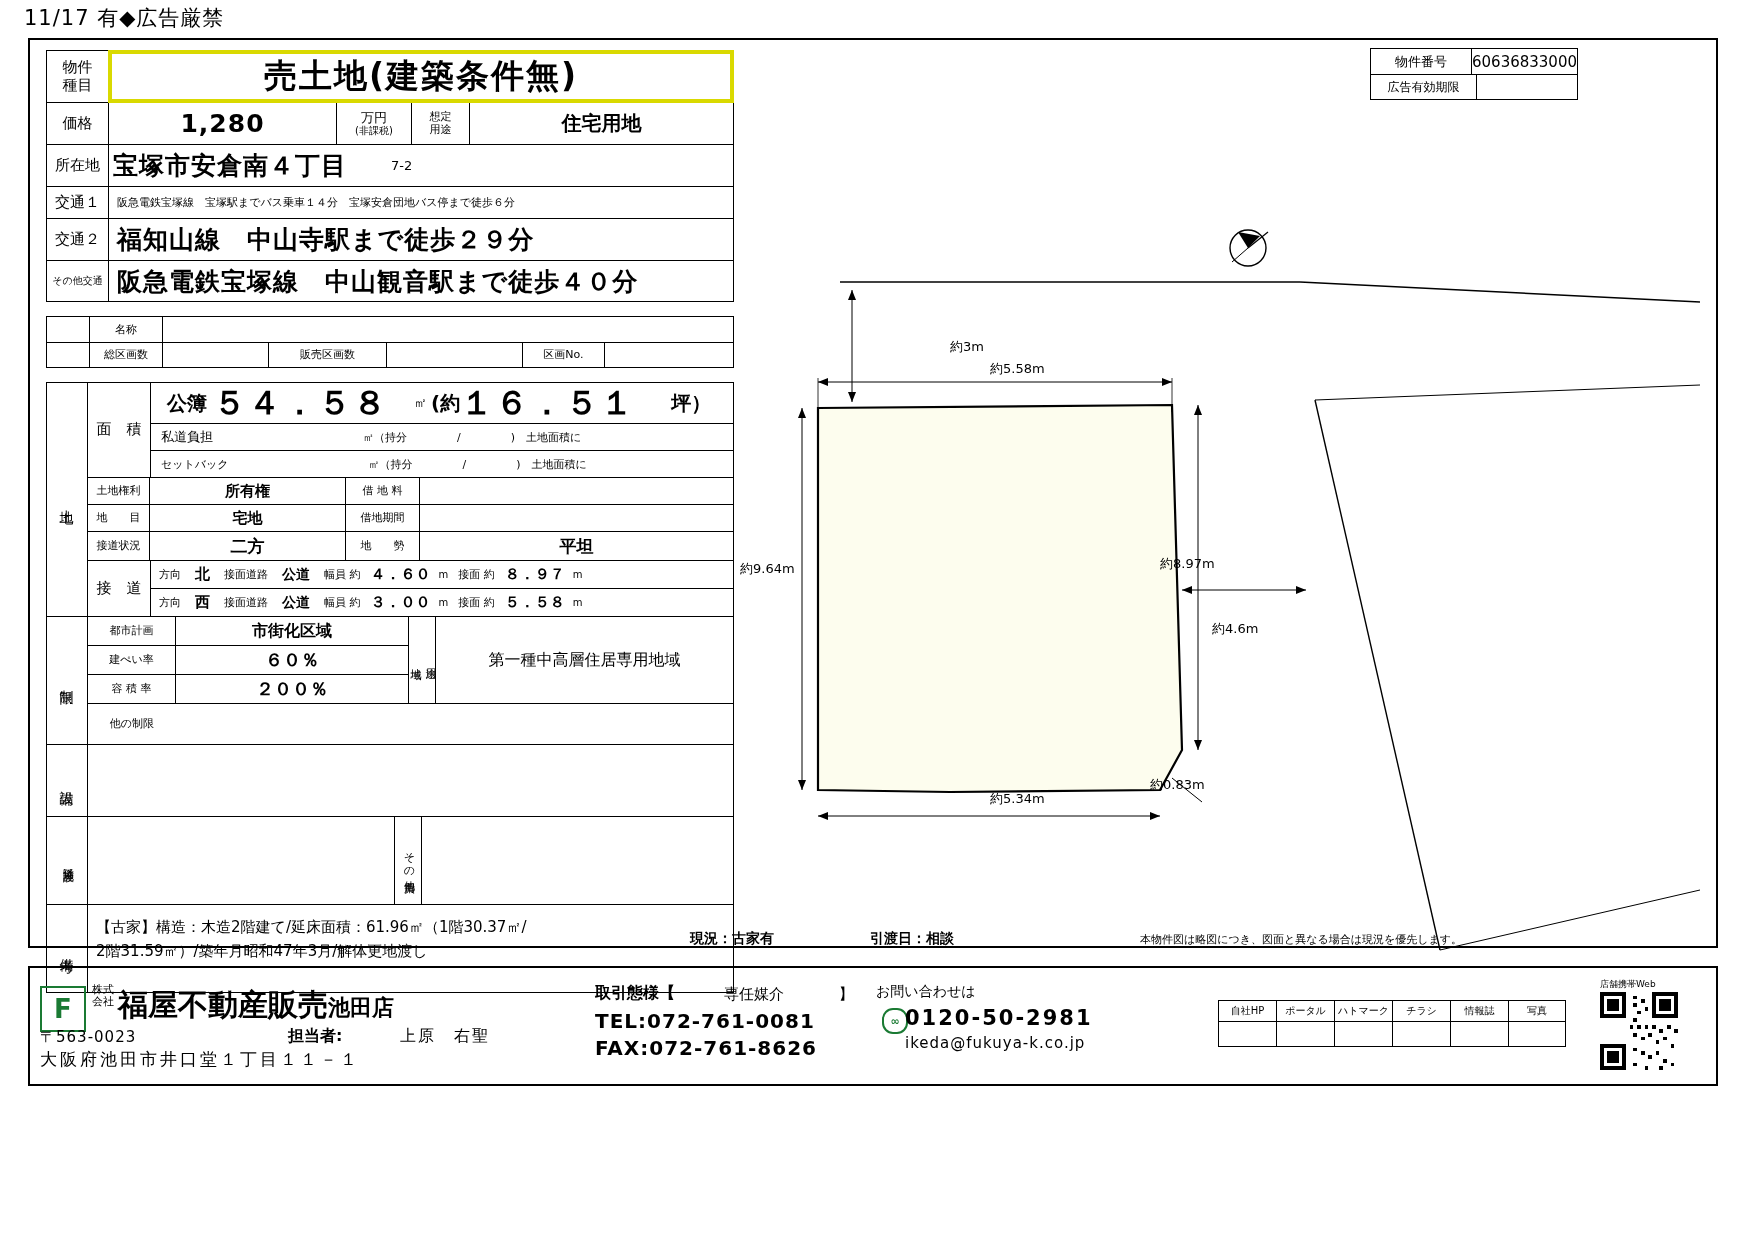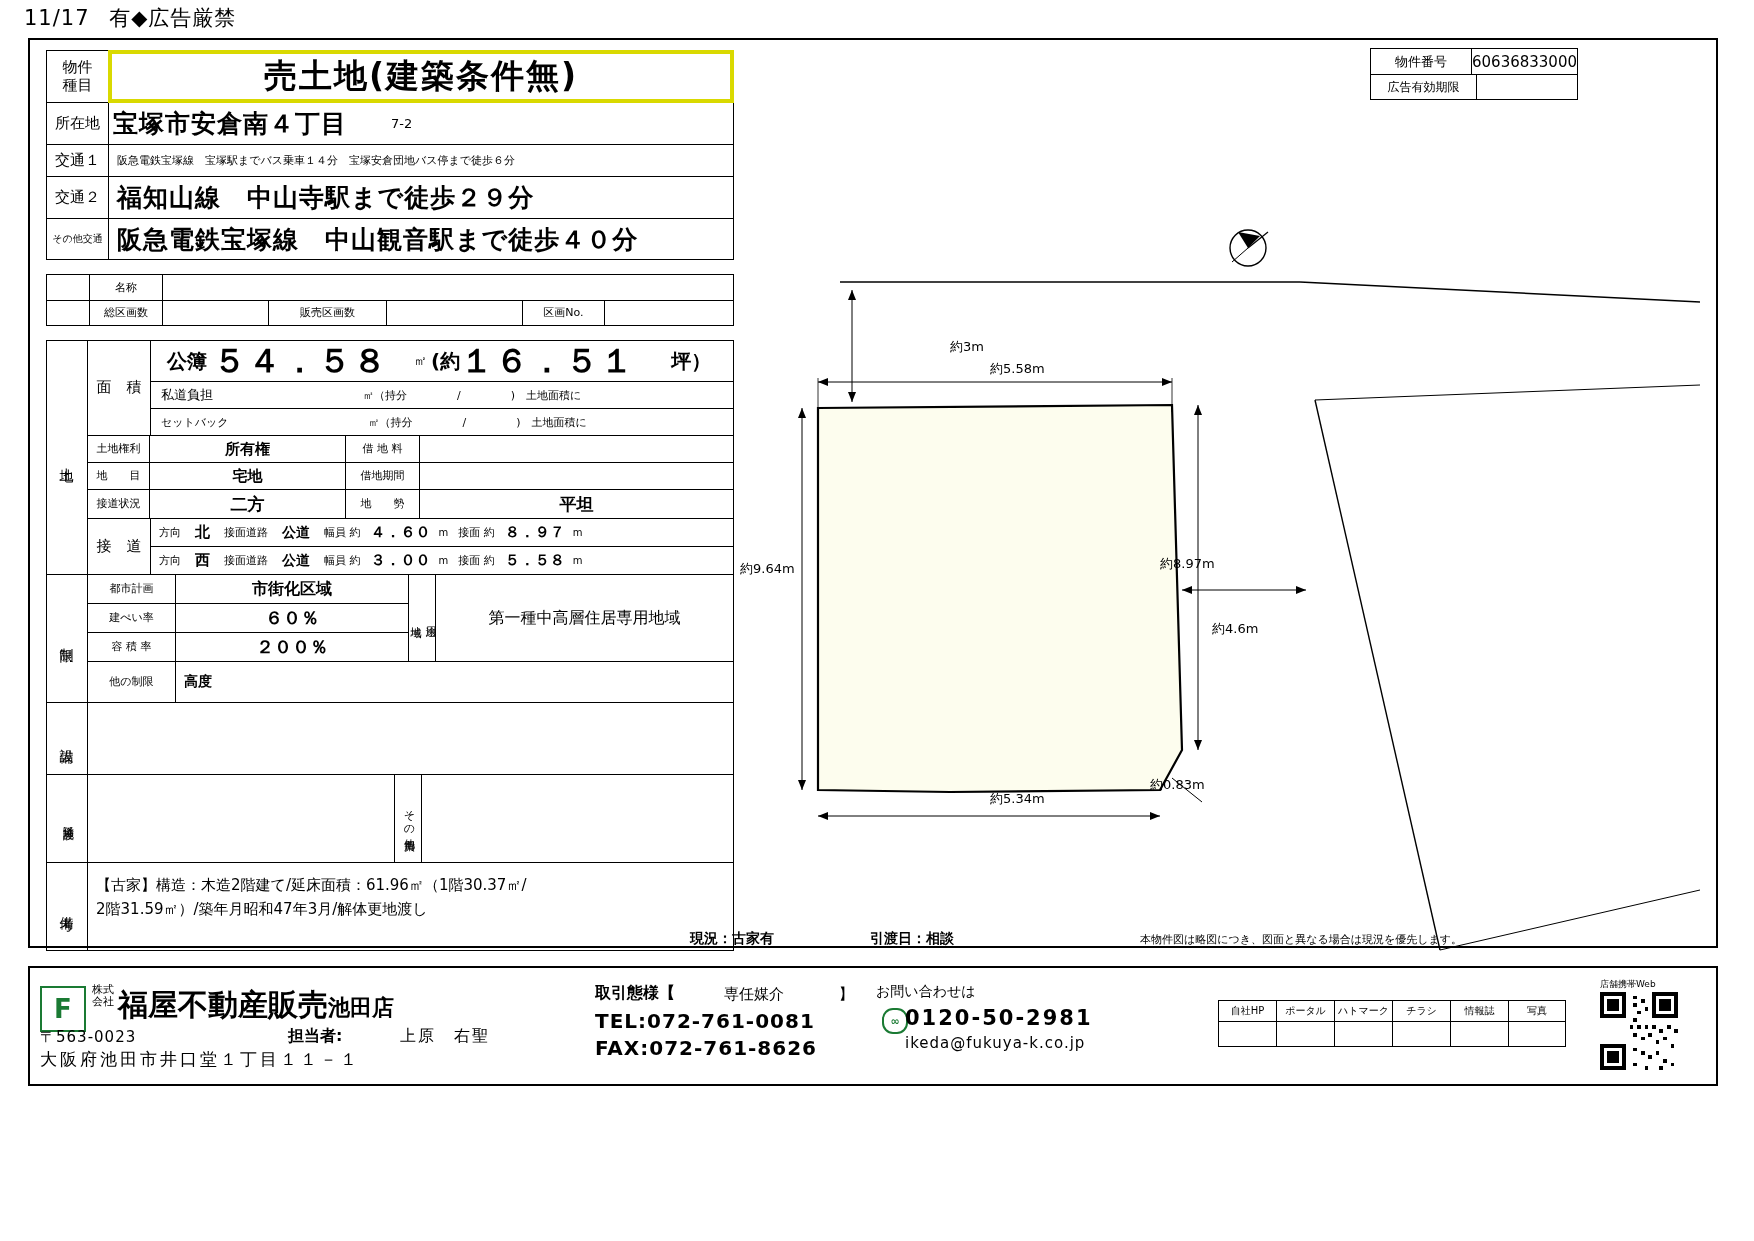--- a/index.html
+++ b/index.html
@@ -61,21 +61,21 @@
   .mediahead{height:20px;font-size:10px;display:flex;align-items:center;justify-content:center;border-bottom:1px solid #000;}
   .mediabody{height:24px;}
   .qr{position:absolute;left:1600px;top:992px;width:78px;height:78px;}
   .qrlab{position:absolute;left:1600px;top:978px;font-size:9px;}
 </style>
 </head>
 <body>
 
 <div class="hdr">
   <span>11/17</span>
-  <span style="margin-left:12px">有◆広告厳禁</span>
+  <span style="">有◆広告厳禁</span>
 </div>
 
 <div class="sheet">
 
   <div class="pidbox">
     <div class="pidrow">
       <div class="pidk">物件番号</div>
       <div class="pidv">60636833000</div>
     </div>
     <div class="pidrow last">
@@ -85,20 +85,31 @@
   </div>
 
   <div class="lt">
 
     <div class="row" style="height:52px">
       <div class="cell lbl" style="width:62px;white-space:pre-line;line-height:1.15">物件
 種目</div>
       <div class="cell big hl" style="flex:1">売土地(建築条件無)</div>
     </div>
 
+    <div class="row" style="height:42px">
+      <div class="cell lbl" style="width:62px">価格</div>
+      <div class="cell med" style="width:228px">1,280</div>
+      <div class="cell" style="width:75px;flex-direction:column;line-height:1.1">
+        <span class="sm">万円</span>
+        <span class="t10">(非課税)</span>
+      </div>
+      <div class="cell lbl sm" style="width:58px;white-space:pre-line;line-height:1.15">想定
+用途</div>
+      <div class="cell mid" style="flex:1">住宅用地</div>
+    </div>
 
     <div class="row" style="height:42px">
       <div class="cell lbl" style="width:62px">所在地</div>
       <div class="cell lft" style="flex:1">
         <span class="med">宝塚市安倉南４丁目</span>
         <span class="sm" style="margin-left:44px">7-2</span>
       </div>
     </div>
 
     <div class="row" style="height:32px">
@@ -243,21 +254,20 @@
             </div>
           </div>
           <div style="width:26px;border-right:1.5px solid #000;display:flex;align-items:center;justify-content:center">
             <span class="vert s" style="white-space:pre-line">用途
 地域</span>
           </div>
           <div style="flex:1;display:flex;align-items:center;justify-content:center">第一種中高層住居専用地域</div>
         </div>
         <div style="display:flex;height:40px;border-top:1.5px solid #000">
           <div class="cell lbl sm" style="width:88px">他の制限</div>
-          <div class="cell lft" style="flex:1;font-weight:bold;font-size:14px;padding-left:8px">高度</div>
         </div>
       </div>
     </div>
 
     <div style="display:flex;border:1.5px solid #000;border-top:none;box-sizing:border-box;height:72px">
       <div style="width:40px;border-right:1.5px solid #000;display:flex;align-items:center;justify-content:center">
         <span class="vert">設備</span>
       </div>
       <div style="flex:1"></div>
     </div>

